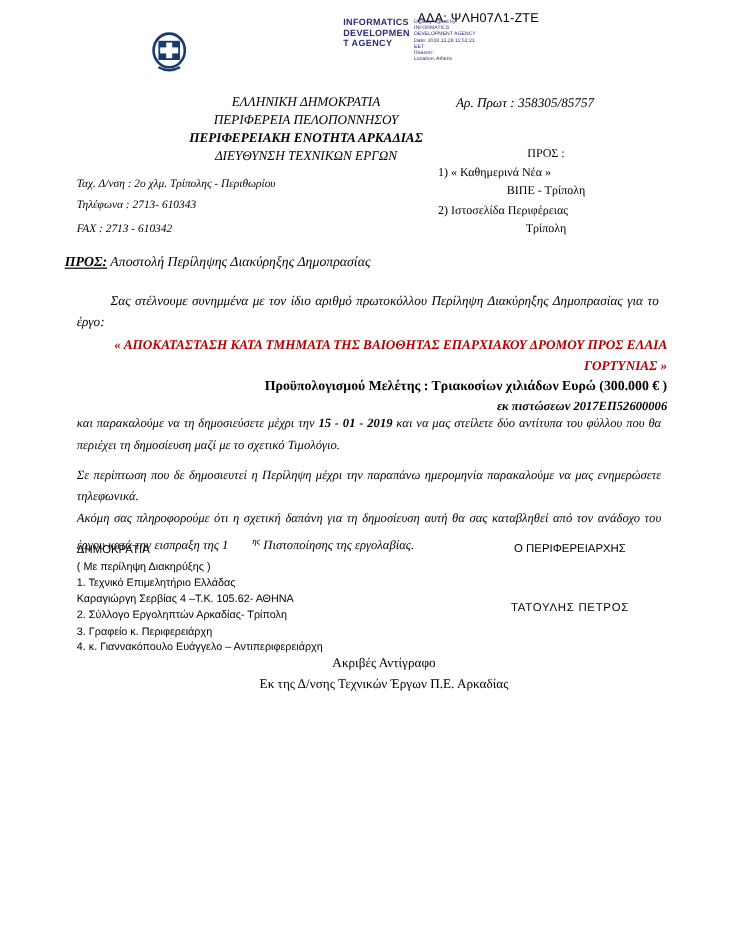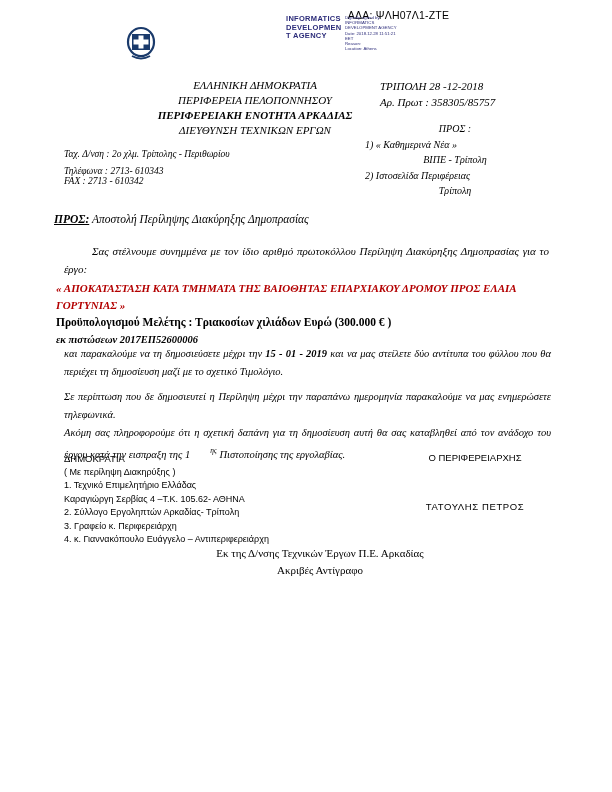--- a/index.html
+++ b/index.html
@@ -103,34 +103,33 @@
     top: 146px;
     left: 64px;
     width: 250px;
     font-family: "Liberation Serif", serif;
     font-style: italic;
     font-size: 9.5px;
     line-height: 17px;
   }
   .fax {
     position: absolute;
-    top: 176px;
+    top: 186px;
     left: 64px;
     font-family: "Liberation Serif", serif;
     font-style: italic;
     font-size: 9.5px;
   }
 
   .pros {
     position: absolute;
     top: 121px;
     left: 355px;
     width: 200px;
     font-family: "Liberation Serif", serif;
-    font-style: italic;
     font-size: 10px;
     line-height: 15.5px;
     text-align: center;
   }
   .pros .left-al { text-align: left; padding-left: 10px; }
 
   .thema {
     position: absolute;
     top: 213px;
     left: 54px;
@@ -154,21 +153,21 @@
     line-height: 18px;
     text-align: justify;
     text-indent: 28px;
   }
 
   .title-block {
     position: absolute;
     top: 280px;
     left: 56px;
     width: 500px;
-    text-align: left;
+    text-align: right;
     font-family: "Liberation Serif", serif;
     font-size: 11px;
     line-height: 17px;
   }
   .title-block .red {
     color: #b30000;
     font-weight: bold;
     font-style: italic;
   }
   .title-block .l2 {
@@ -268,21 +267,20 @@
   </div>
 
   <div class="hdr-left">
     <div>ΕΛΛΗΝΙΚΗ  ΔΗΜΟΚΡΑΤΙΑ</div>
     <div>ΠΕΡΙΦΕΡΕΙΑ ΠΕΛΟΠΟΝΝΗΣΟΥ</div>
     <div class="b">ΠΕΡΙΦΕΡΕΙΑΚΗ ΕΝΟΤΗΤΑ  ΑΡΚΑΔΙΑΣ</div>
     <div class="l4">ΔΙΕΥΘΥΝΣΗ ΤΕΧΝΙΚΩΝ ΕΡΓΩΝ</div>
   </div>
 
   <div class="hdr-right">
-    <div>ΤΡΙΠΟΛΗ   28 -12-2018</div>
     <div>Αρ. Πρωτ : 358305/85757</div>
   </div>
 
   <div class="addr">
     <div>Ταχ. Δ/νση :  2ο χλμ. Τρίπολης - Περιθωρίου</div>
     <div>Τηλέφωνα : 2713- 610343</div>
   </div>
   <div class="fax">FAX : 2713 - 610342</div>
 
   <div class="pros">
@@ -324,17 +322,17 @@
     <div>3. Γραφείο κ. Περιφερειάρχη</div>
     <div>4. κ. Γιαννακόπουλο Ευάγγελο – Αντιπεριφερειάρχη</div>
   </div>
 
   <div class="signer">
     <div>Ο ΠΕΡΙΦΕΡΕΙΑΡΧΗΣ</div>
     <div class="name">ΤΑΤΟΥΛΗΣ  ΠΕΤΡΟΣ</div>
   </div>
 
   <div class="footer">
+    <div>Ακριβές  Αντίγραφο</div>
     <div>Εκ της Δ/νσης  Τεχνικών Έργων Π.Ε. Αρκαδίας</div>
-    <div>Ακριβές  Αντίγραφο</div>
   </div>
 
 </div>
 
 </body></html>

